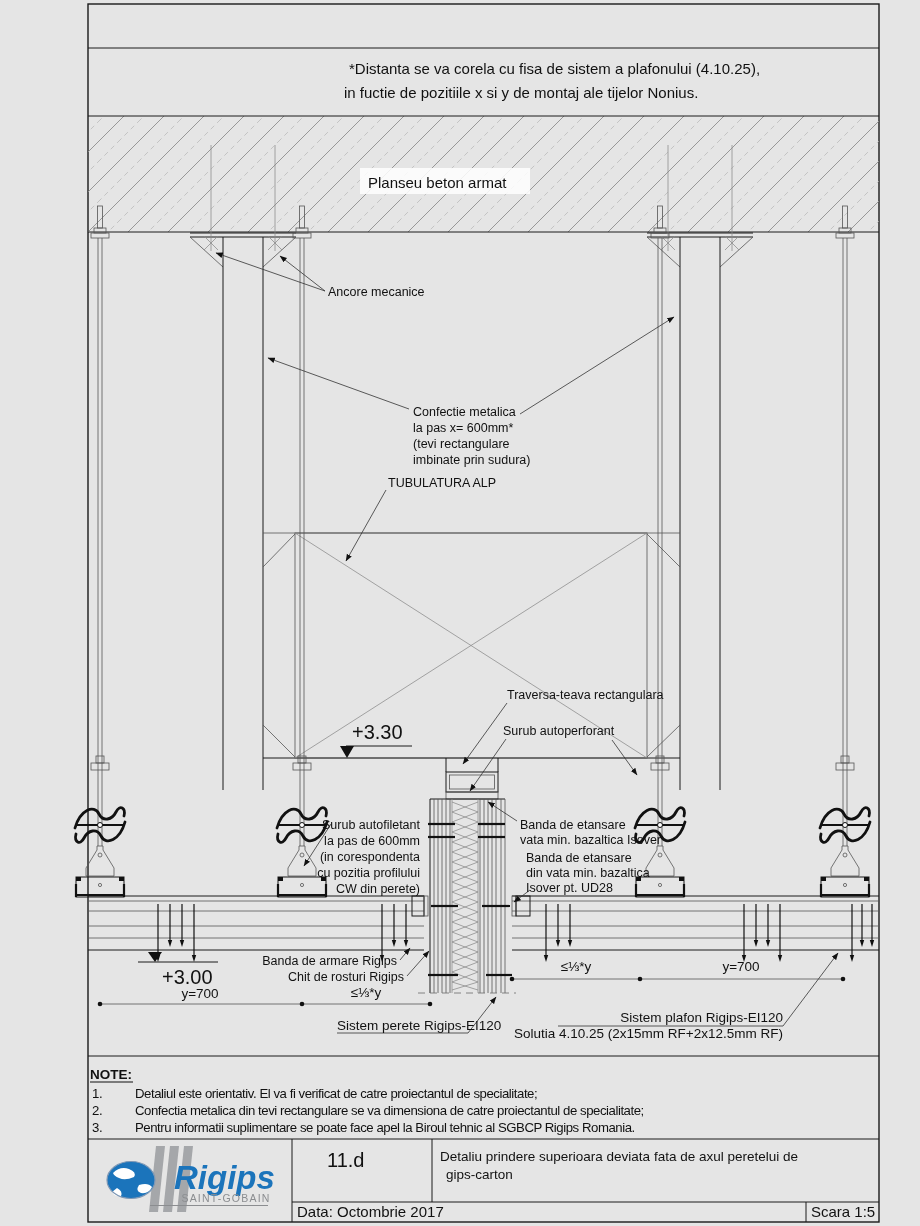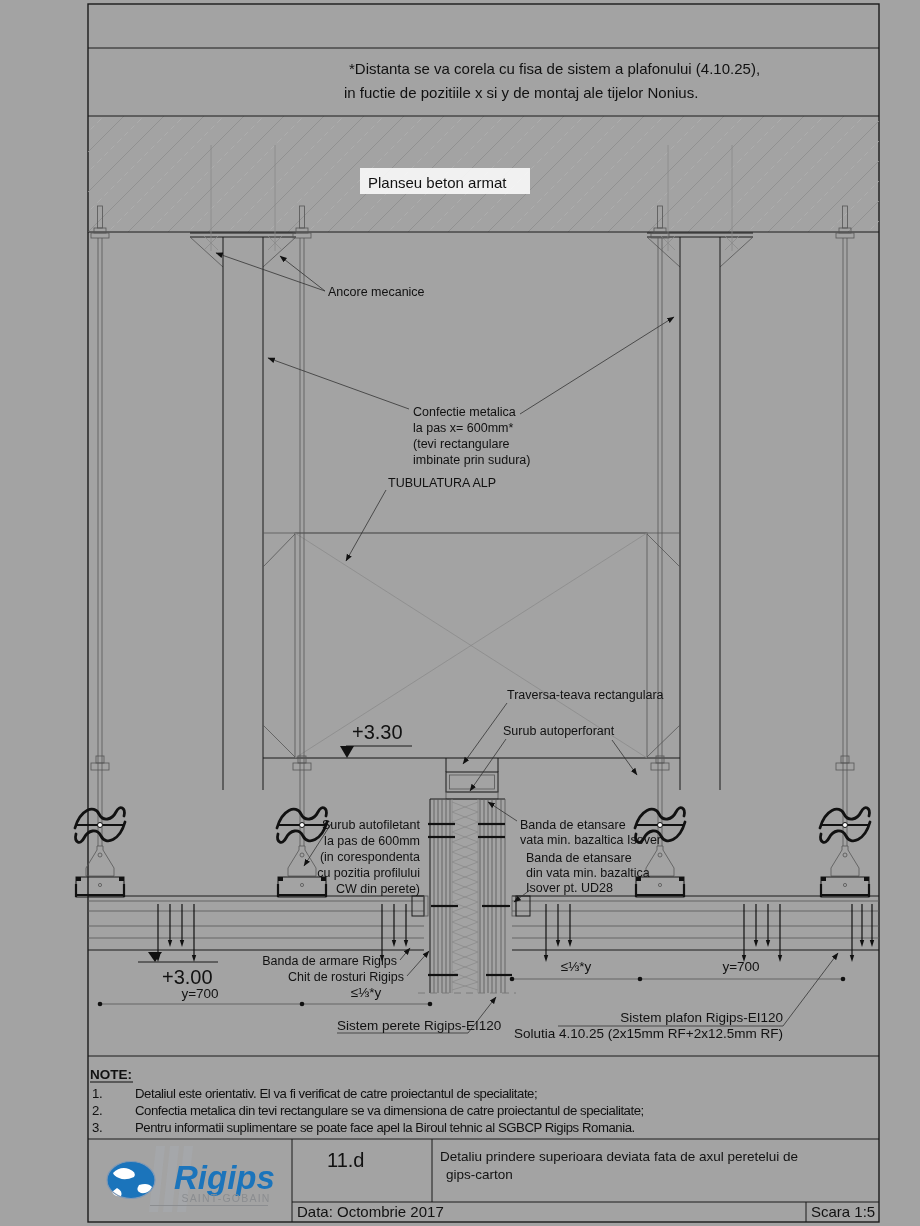--- a/index.html
+++ b/index.html
@@ -1,16 +1,16 @@
 <!DOCTYPE html>
 <html><head>
 <meta charset="utf-8">
 <style>
   html,body{margin:0;padding:0;background:#fff;}
-  #page{position:relative;width:920px;height:1226px;background:#a3a3a3;overflow:hidden;}
+  #page{position:relative;width:920px;height:1226px;background:#e5e5e5;overflow:hidden;}
   svg{position:absolute;left:0;top:0;}
   svg text{fill:#111;font-family:"Liberation Sans","DejaVu Sans",sans-serif;}
   .ln{stroke:#1a1a1a;stroke-width:1;fill:none;}
   .ln2{stroke:#1a1a1a;stroke-width:1.4;fill:none;}
   .tn{stroke:#555;stroke-width:.8;fill:none;}
   .gy{stroke:#8a8a8a;stroke-width:.75;fill:none;}
   .ldr{stroke:#333;stroke-width:.8;fill:none;}
   .thick{stroke:#111;stroke-width:2.2;fill:none;}
   .clip{stroke:#111;stroke-width:2.8;fill:none;stroke-linecap:round;}
   .t13{font-size:12.5px;}

